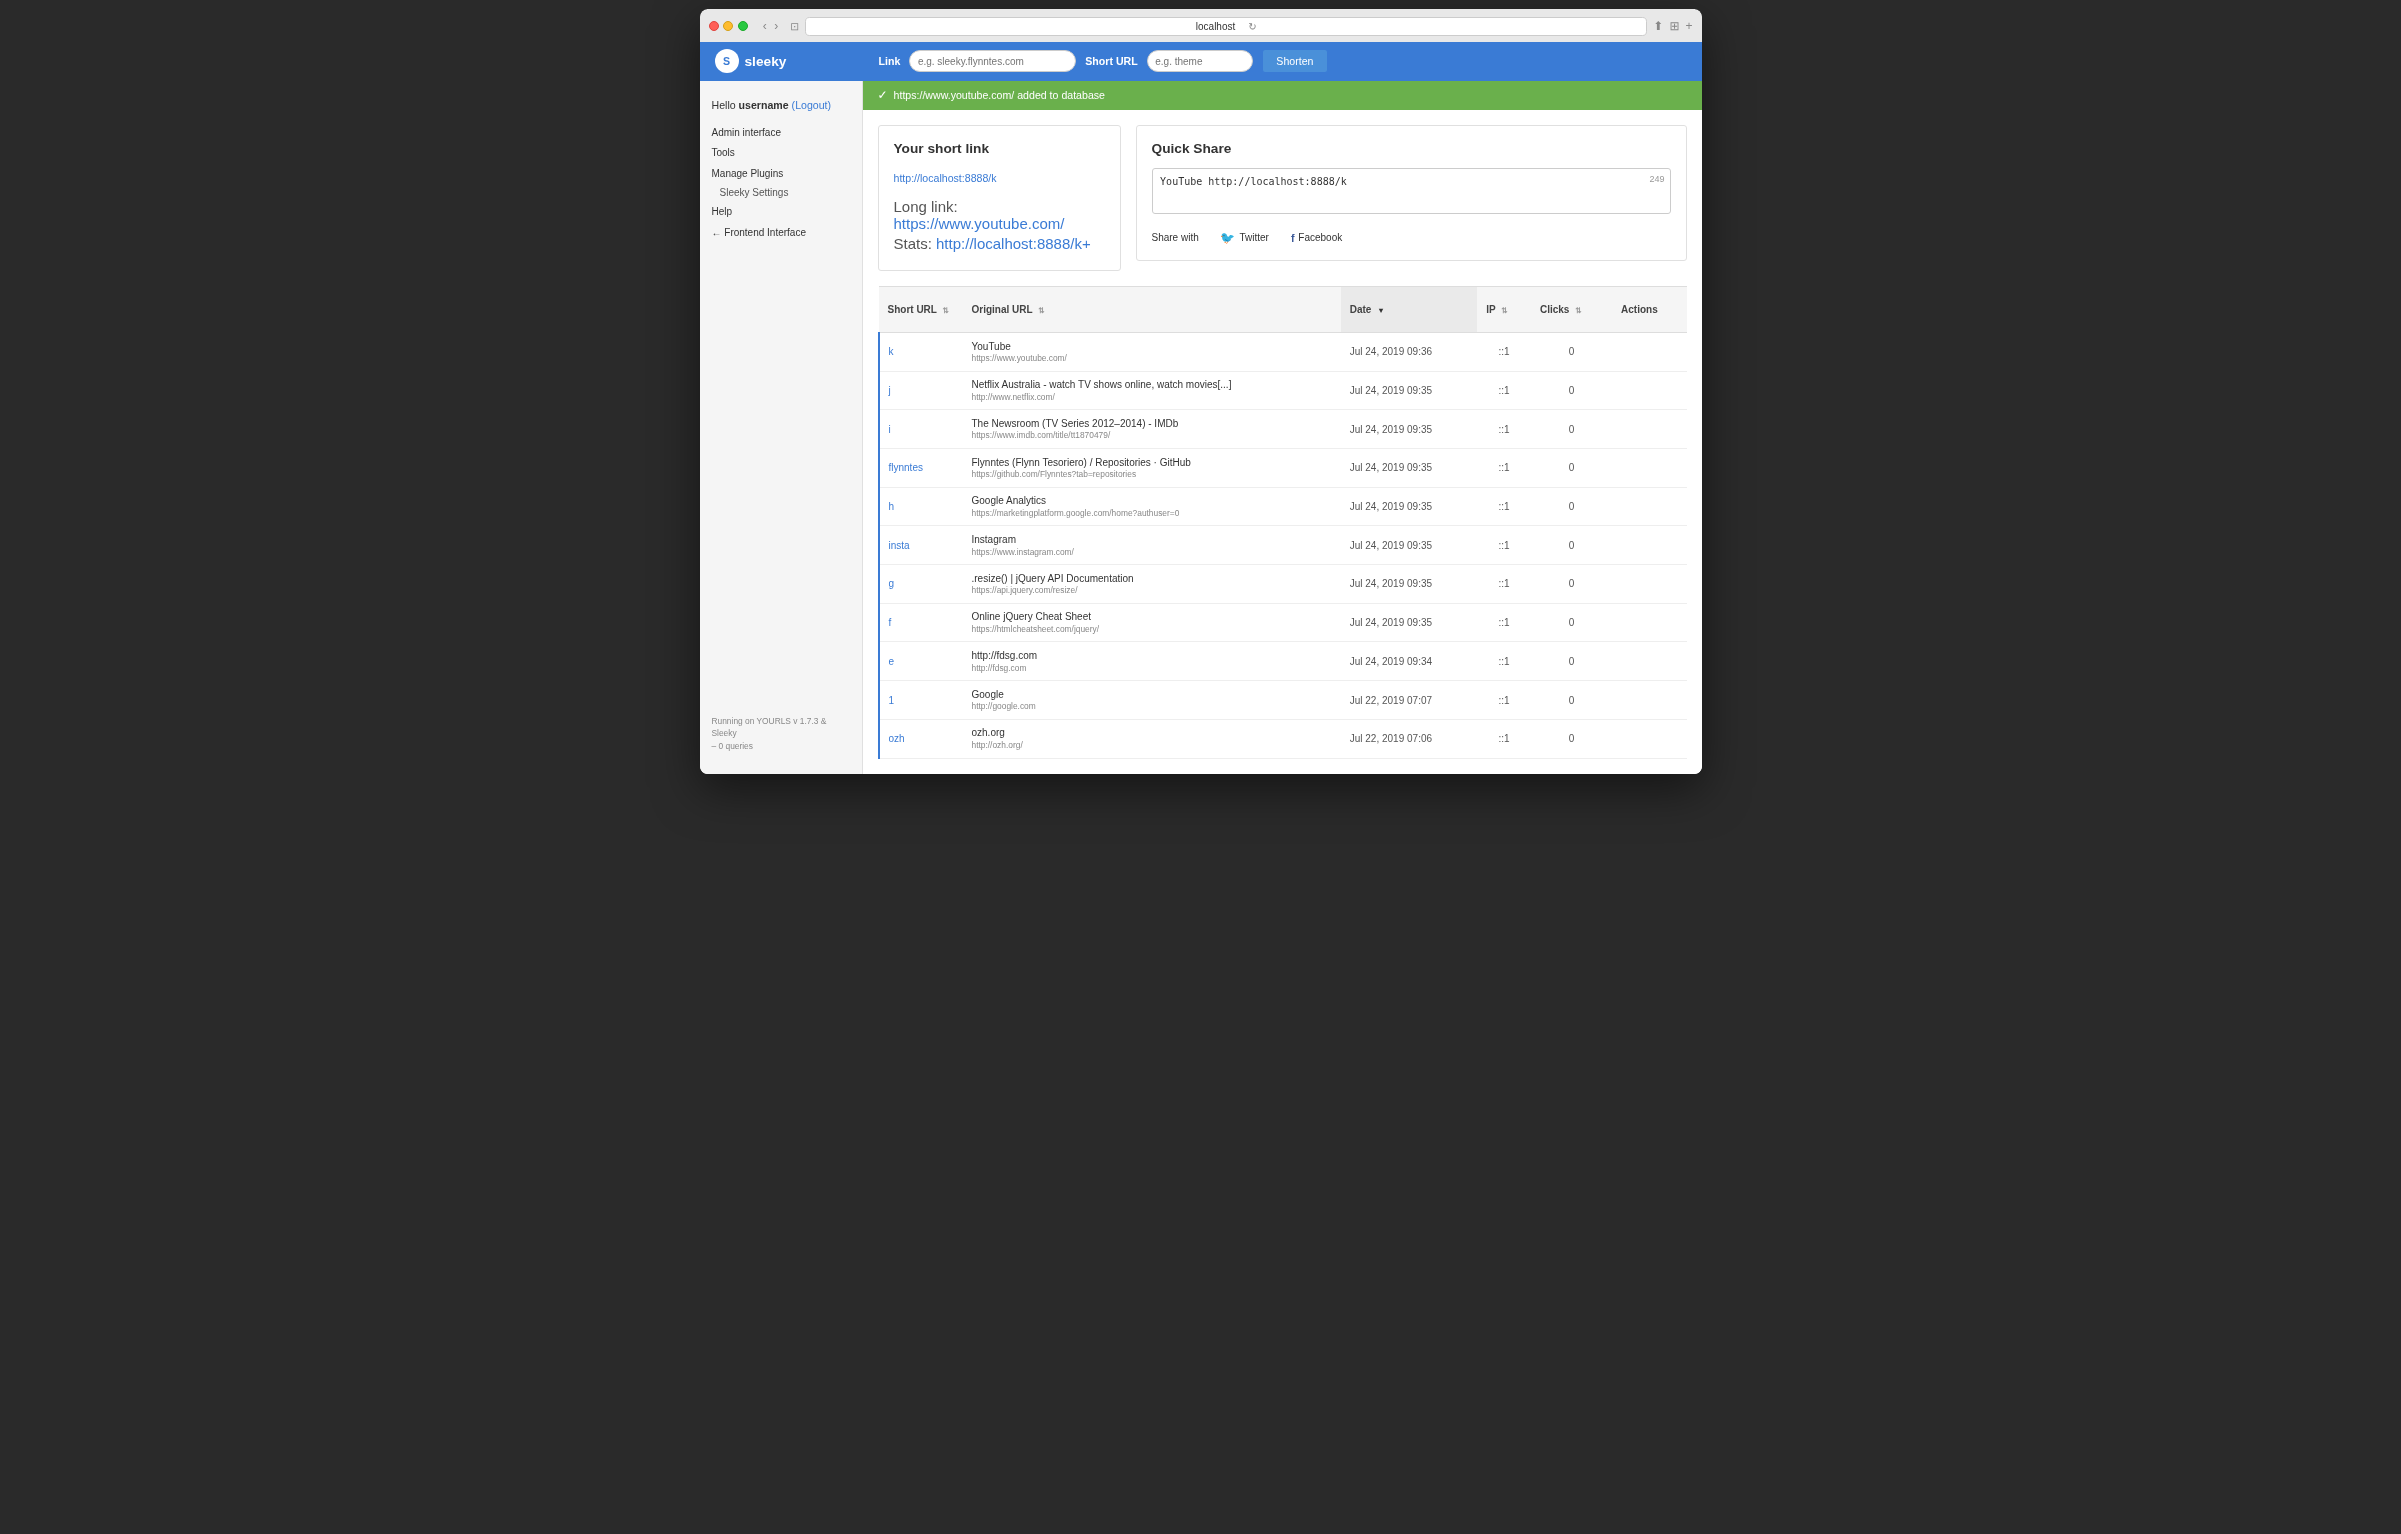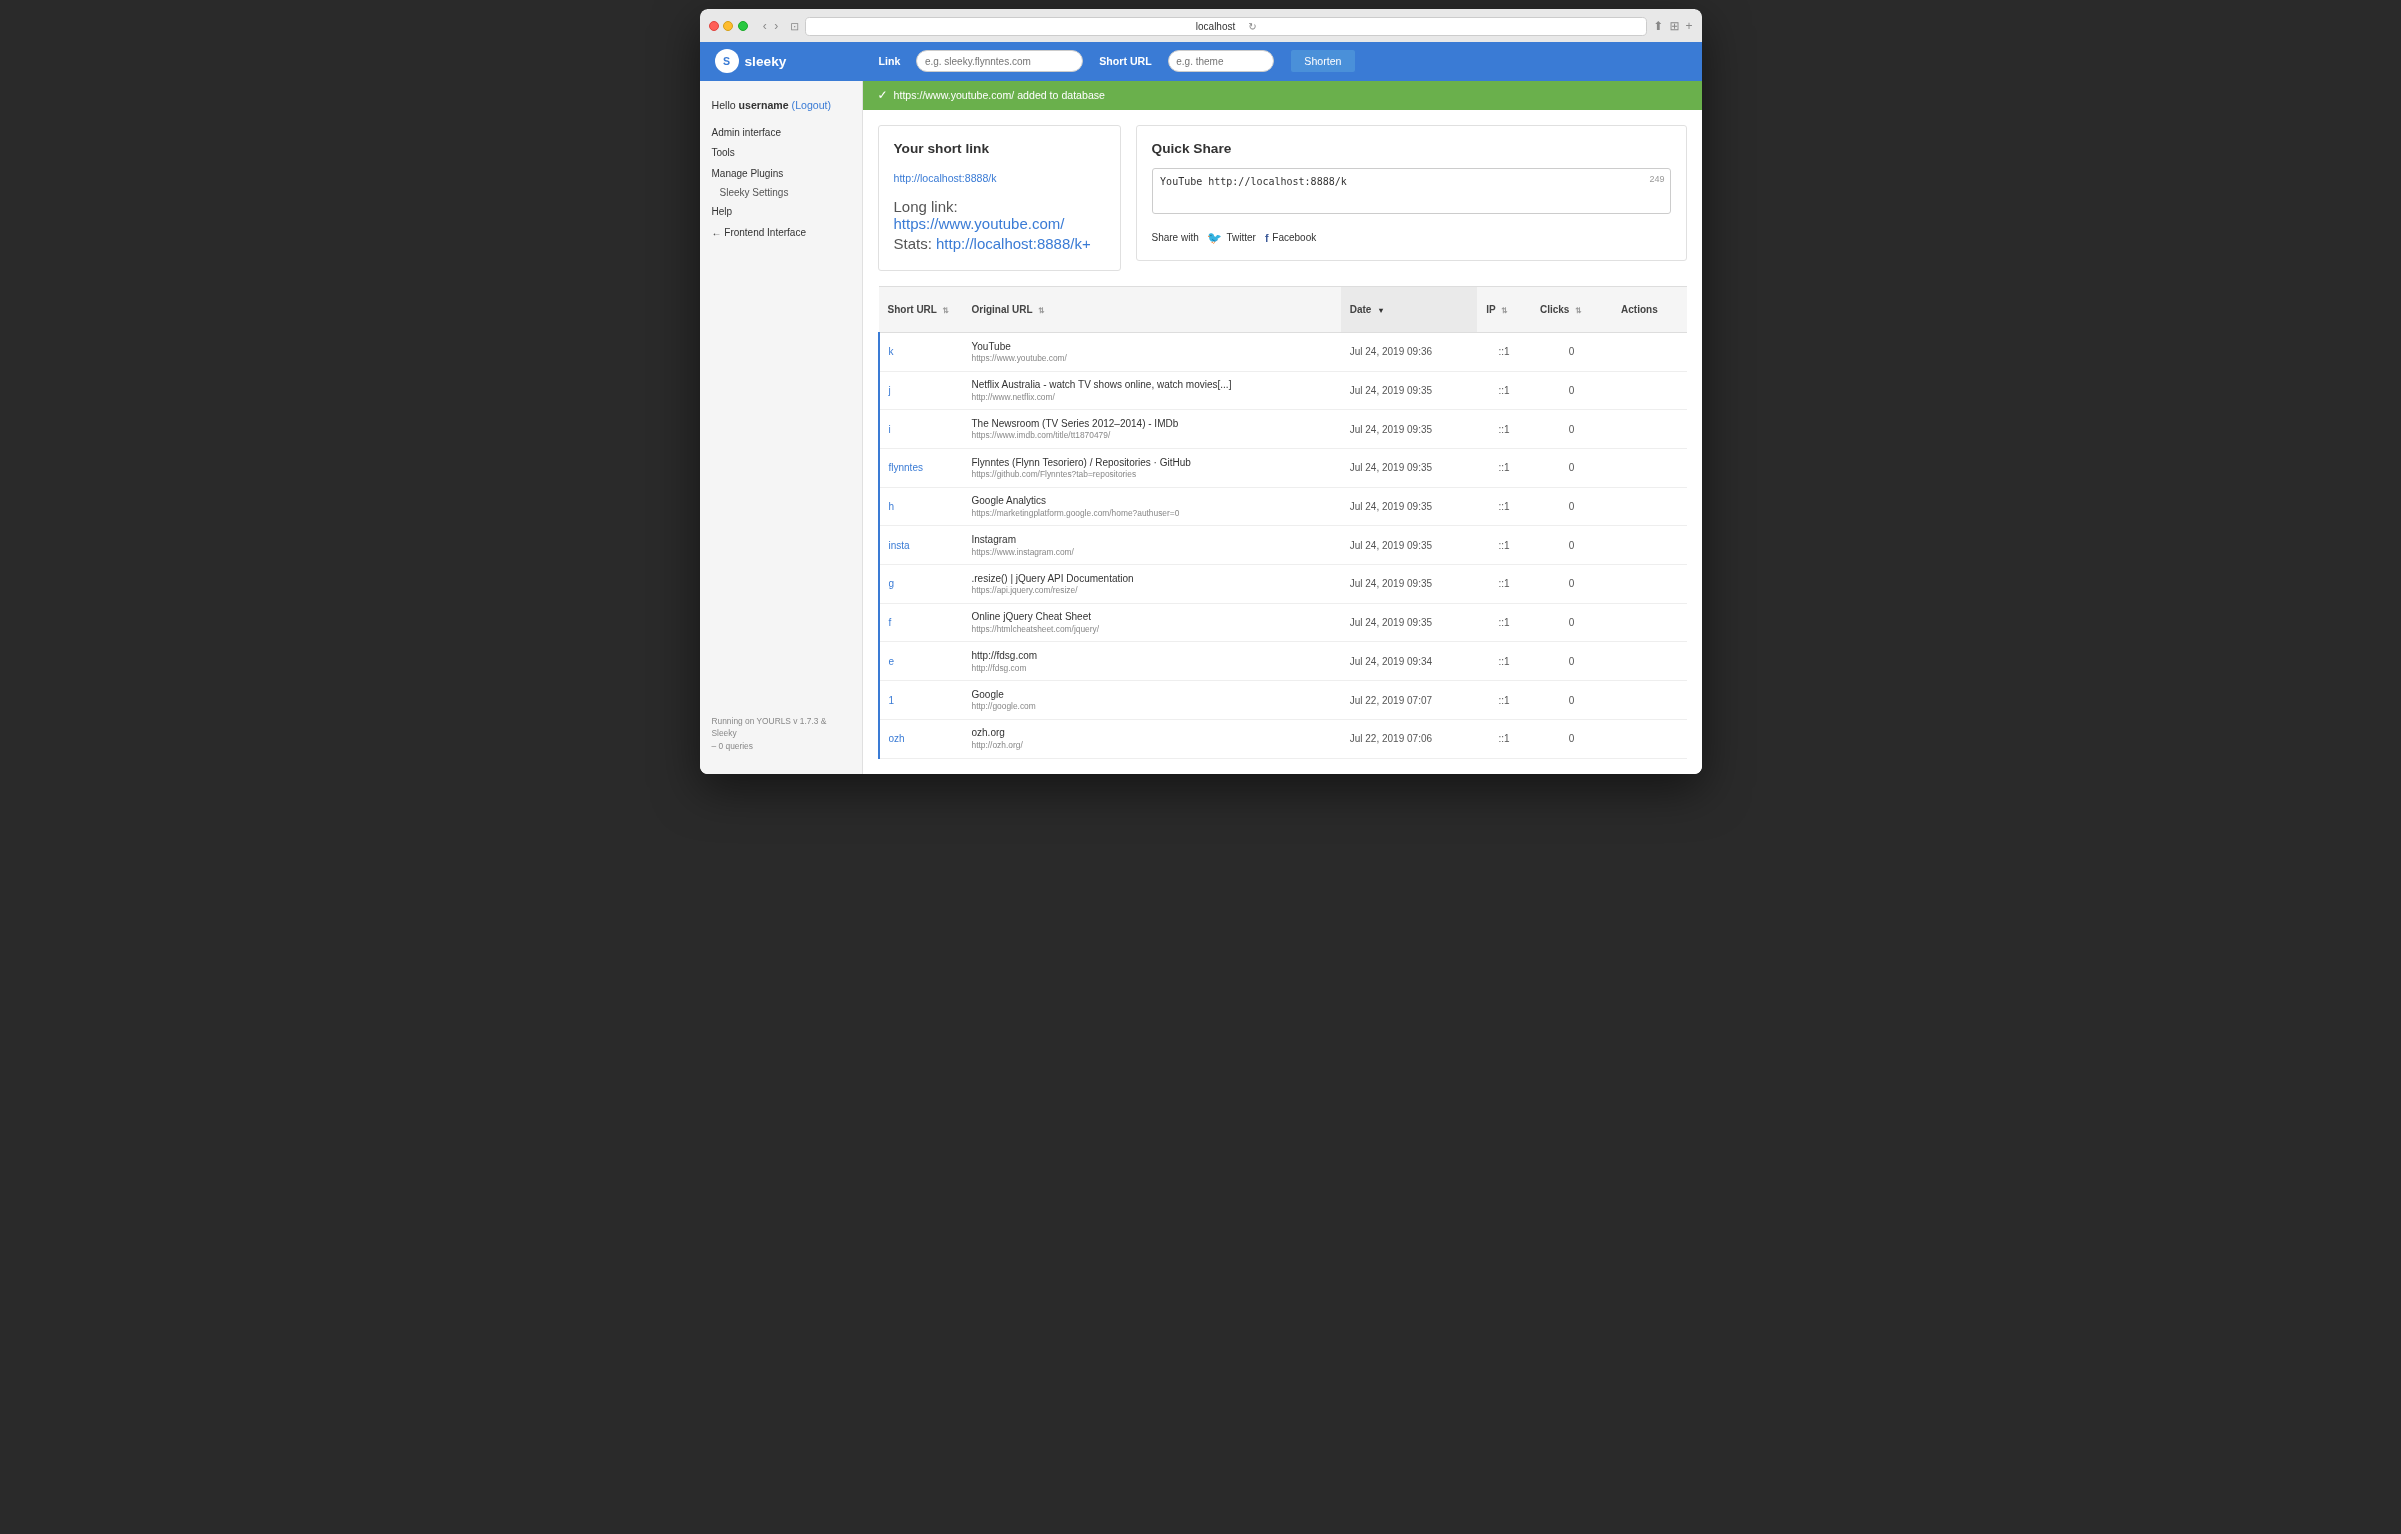--- a/index.html
+++ b/index.html
@@ -122,21 +122,21 @@
       font-size: 10.6px;
     }
     .logo-text {
       color: white;
       font-size: 13.7px;
       font-weight: 600;
     }
     .nav-form {
       display: flex;
       align-items: center;
-      gap: 16px;
+      gap: 9px;
       flex: 1;
     }
     .nav-label {
       color: white;
       font-weight: 600;
       font-size: 10.6px;
     }
     .nav-input {
       border: 0.8px solid #ccc;
       border-radius: 11px;
@@ -267,21 +267,21 @@
       border-radius: 3px;
       padding: 7.6px;
       font-size: 10px;
       color: #333;
       resize: none;
       height: 46px;
       margin-bottom: 9px;
     }
     .share-buttons {
       display: flex;
-      gap: 9px;
+      gap: 22px;
       align-items: center;
       margin-top: 6px;
     }
     .share-label { font-size: 10px; color: #333; }
     .twitter-btn, .facebook-btn {
       display: flex;
       align-items: center;
       gap: 3.8px;
       font-size: 10px;
       color: #333;

